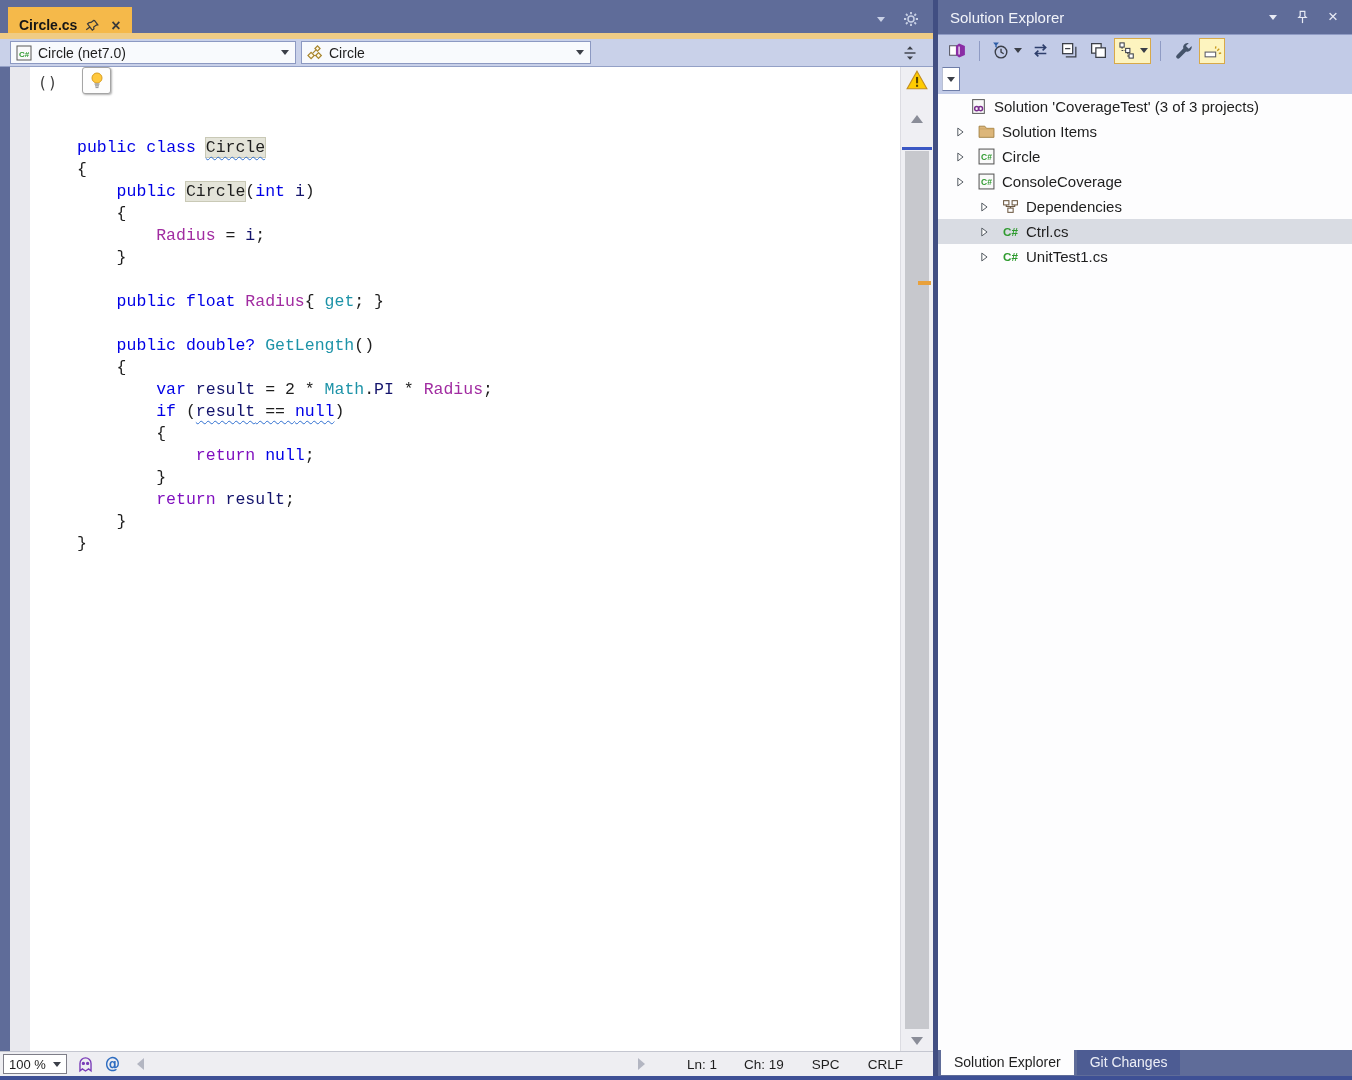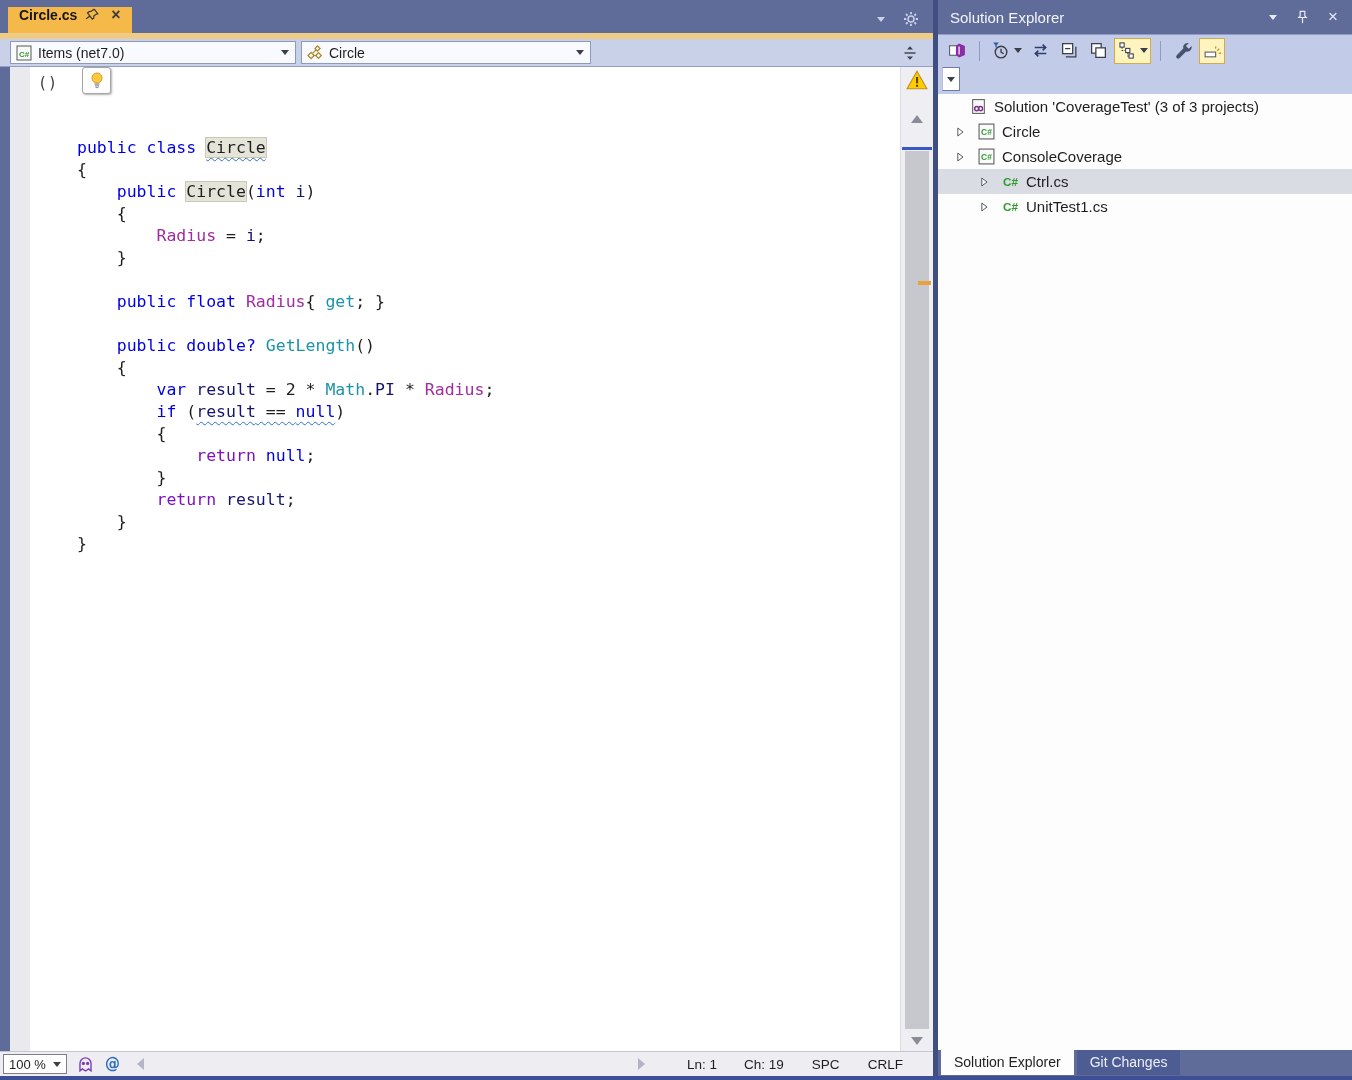--- a/index.html
+++ b/index.html
@@ -4,37 +4,37 @@
 <style>
   * { box-sizing: border-box; margin: 0; padding: 0; }
   html,body { width:1352px; height:1080px; overflow:hidden; }
   body { font-family:"Liberation Sans", sans-serif; background:#5F6C99; }
   .app { width:1352px; height:1080px; display:flex; flex-direction:column; }
   .main { display:flex; flex:1; min-height:0; }
 
   
   .editor-group { width:933px; display:flex; flex-direction:column; min-height:0; }
   .tabstrip { height:33px; display:flex; align-items:flex-end; padding-left:8px; position:relative; }
-  .doc-tab { height:26px; background:#F5B94A; display:flex; align-items:flex-start; padding:0 9px 0 11px; gap:8px; cursor:default; }
+  .doc-tab { height:26px; background:#F5B94A; display:flex; align-items:flex-end; padding:0 9px 0 11px; gap:8px; cursor:default; }
   .doc-tab .tab-label { font-weight:bold; font-size:14px; color:#161616; }
   .tab-ctl { display:flex; align-items:center; justify-content:center; width:15px; height:15px; color:#3a3a3a; }
   .tabstrip-icons { position:absolute; right:14px; top:11px; display:flex; gap:18px; align-items:center; color:#C9D1E6; }
   .orange-strip { height:6px; background:#EFCC85; }
   .navbar { height:28px; background:#C9D1E9; border-bottom:1px solid #93A0C6; display:flex; align-items:center; padding-left:10px; gap:4px; }
   .combo { height:23px; background:#F8FAFD; border:1px solid #8C99C2; display:flex; align-items:center; padding:0 6px 0 5px; gap:6px; font-size:14px; color:#1e1e1e; cursor:default; }
   .combo .combo-label { flex:1; white-space:nowrap; overflow:hidden; }
   .combo-1 { width:286px; } .combo-2 { width:290px; margin-left:1px; } .combo-3 { width:288px; margin-left:2px; }
   .split-btn { margin-left:auto; width:46px; height:27px; display:flex; align-items:center; justify-content:center; }
 
   .editor-body { flex:1; min-height:0; display:flex; background:#FFFFFF; position:relative; }
   .win-edge { width:10px; background:#5F6C99; }
   .glyph-margin { width:20px; background:#E9E9EE; }
   .code-area { flex:1; position:relative; overflow:hidden; padding:4px 0 0 47px;
     font-family:"DejaVu Sans Mono", monospace; font-size:16.5px; line-height:22px; color:#1E1E1E; white-space:pre; }
-  .code-line { height:22px; }
+  .code-line { height:22px;font-family:Liberation Mono, monospace; }
   .paren-glyph { position:absolute; left:8px; top:5px; font-size:15px; color:#3c3c3c; letter-spacing:1px; font-family:"DejaVu Sans Mono",monospace; }
   .hl { background:#E4E4D9; box-shadow:0 0 0 1px #C9C9B6; }
   .sq { text-decoration-line:underline; text-decoration-style:wavy; text-decoration-color:#2F6FD0; text-decoration-thickness:1px; text-underline-offset:4px; }
   .lightbulb-box { position:absolute; left:52px; top:0px; width:29px; height:27px; background:#FDFDFD; border:1px solid #A5A5A5; border-radius:3px; box-shadow:1px 1px 2px rgba(0,0,0,.3); display:flex; align-items:center; justify-content:center; }
 
   
   .vscroll { width:33px; background:#EFEFF3; border-left:1px solid #DCDCE2; position:relative; }
   .sb-warn { position:absolute; top:3px; left:5px; width:22px; height:20px; }
   .sb-up { position:absolute; top:48px; left:10px; width:0; height:0; border-left:6px solid transparent; border-right:6px solid transparent; border-bottom:8px solid #8A8D98; }
   .sb-caretline { position:absolute; top:80px; left:1px; right:1px; height:3px; background:#3A57C4; }
@@ -126,21 +126,21 @@
 
       <div class="navbar">
 
         <div class="combo combo-1">
             <span class="ic" style="width: 16px; height: 16px;">
               <svg viewBox="0 0 16 16">
                 <rect x="1" y="1" width="14" height="14" fill="#FAFAFA" stroke="#595959"></rect>
                 <text x="8" y="11.6" text-anchor="middle" font-size="8" font-weight="bold" fill="#2F9B2F" font-family="Liberation Sans,sans-serif">C#</text>
               </svg>
             </span>
-            <span class="combo-label">Items (net7.0)</span>
+            <span class="combo-label">Circle (net7.0)</span>
             <span class="caret-down"></span>
           </div>
           <div class="combo combo-2">
             <span class="ic" style="width: 16px; height: 16px;">
               <svg viewBox="0 0 16 16" fill="#FDF6E3" stroke="#A8862D" stroke-width="1.2">
                 <rect x="1.9" y="8.3" width="4.4" height="4.4" transform="rotate(-45 4.1 10.5)"></rect>
                 <rect x="8.7" y="1.7" width="3.6" height="3.6" transform="rotate(-45 10.5 3.5)"></rect>
                 <rect x="9.5" y="8.5" width="4" height="4" transform="rotate(-45 11.5 10.5)"></rect>
                 <path d="M5.8 8.2l3.2-3.4M6.8 10.5h2.8" fill="none"></path>
               </svg>
@@ -330,20 +330,38 @@
             <span class="chev">
               <span class="ic" style="width: 14px; height: 14px;">
                 <svg viewBox="0 0 16 16">
                   <path d="M5.5 3.5v9l6-4.5z" fill="#fff" stroke="#50565e" stroke-width="1.1"></path>
                 </svg>
               </span>
             </span>
             <span class="tree-ic">
               <span class="ic" style="width: 17px; height: 17px;">
                 <svg viewBox="0 0 16 16">
+                  <path d="M1 3h5.4L8 5h7v8.5H1z" fill="#DCB67A" stroke="#9C7A3C" stroke-width="0.8"></path>
+                  <path d="M1 5.6h14" stroke="#C9A05E" stroke-width="0.8"></path>
+                </svg>
+              </span>
+            </span>
+            <span class="tree-label">Solution Items</span>
+          </div>
+          <div class="tree-row" style="padding-left: 12px;">
+            <span class="chev">
+              <span class="ic" style="width: 14px; height: 14px;">
+                <svg viewBox="0 0 16 16">
+                  <path d="M5.5 3.5v9l6-4.5z" fill="#fff" stroke="#50565e" stroke-width="1.1"></path>
+                </svg>
+              </span>
+            </span>
+            <span class="tree-ic">
+              <span class="ic" style="width: 17px; height: 17px;">
+                <svg viewBox="0 0 16 16">
                   <rect x="1" y="1" width="14" height="14" fill="#FAFAFA" stroke="#595959"></rect>
                   <text x="8" y="11.6" text-anchor="middle" font-size="8" font-weight="bold" fill="#2F9B2F" font-family="Liberation Sans,sans-serif">C#</text>
                 </svg>
               </span>
             </span>
             <span class="tree-label">Circle</span>
           </div>
           <div class="tree-row" style="padding-left: 12px;">
             <span class="chev">
               <span class="ic" style="width: 14px; height: 14px;">
@@ -354,20 +372,40 @@
             </span>
             <span class="tree-ic">
               <span class="ic" style="width: 17px; height: 17px;">
                 <svg viewBox="0 0 16 16">
                   <rect x="1" y="1" width="14" height="14" fill="#FAFAFA" stroke="#595959"></rect>
                   <text x="8" y="11.6" text-anchor="middle" font-size="8" font-weight="bold" fill="#2F9B2F" font-family="Liberation Sans,sans-serif">C#</text>
                 </svg>
               </span>
             </span>
             <span class="tree-label">ConsoleCoverage</span>
+          </div>
+          <div class="tree-row" style="padding-left: 36px;">
+            <span class="chev">
+              <span class="ic" style="width: 14px; height: 14px;">
+                <svg viewBox="0 0 16 16">
+                  <path d="M5.5 3.5v9l6-4.5z" fill="#fff" stroke="#50565e" stroke-width="1.1"></path>
+                </svg>
+              </span>
+            </span>
+            <span class="tree-ic">
+              <span class="ic" style="width: 17px; height: 17px;">
+                <svg viewBox="0 0 16 16" fill="#fff" stroke="#6e5a44">
+                  <rect x="1.5" y="2.5" width="5" height="4"></rect>
+                  <rect x="9.5" y="2.5" width="5" height="4"></rect>
+                  <rect x="5.5" y="9.5" width="5" height="4"></rect>
+                  <path d="M4 6.5v1.5h8V6.5M8 8v1.5" fill="none"></path>
+                </svg>
+              </span>
+            </span>
+            <span class="tree-label">Dependencies</span>
           </div>
           <div class="tree-row selected" style="padding-left: 36px;">
             <span class="chev">
               <span class="ic" style="width: 14px; height: 14px;">
                 <svg viewBox="0 0 16 16">
                   <path d="M5.5 3.5v9l6-4.5z" fill="#fff" stroke="#50565e" stroke-width="1.1"></path>
                 </svg>
               </span>
             </span>
             <span class="tree-ic">

